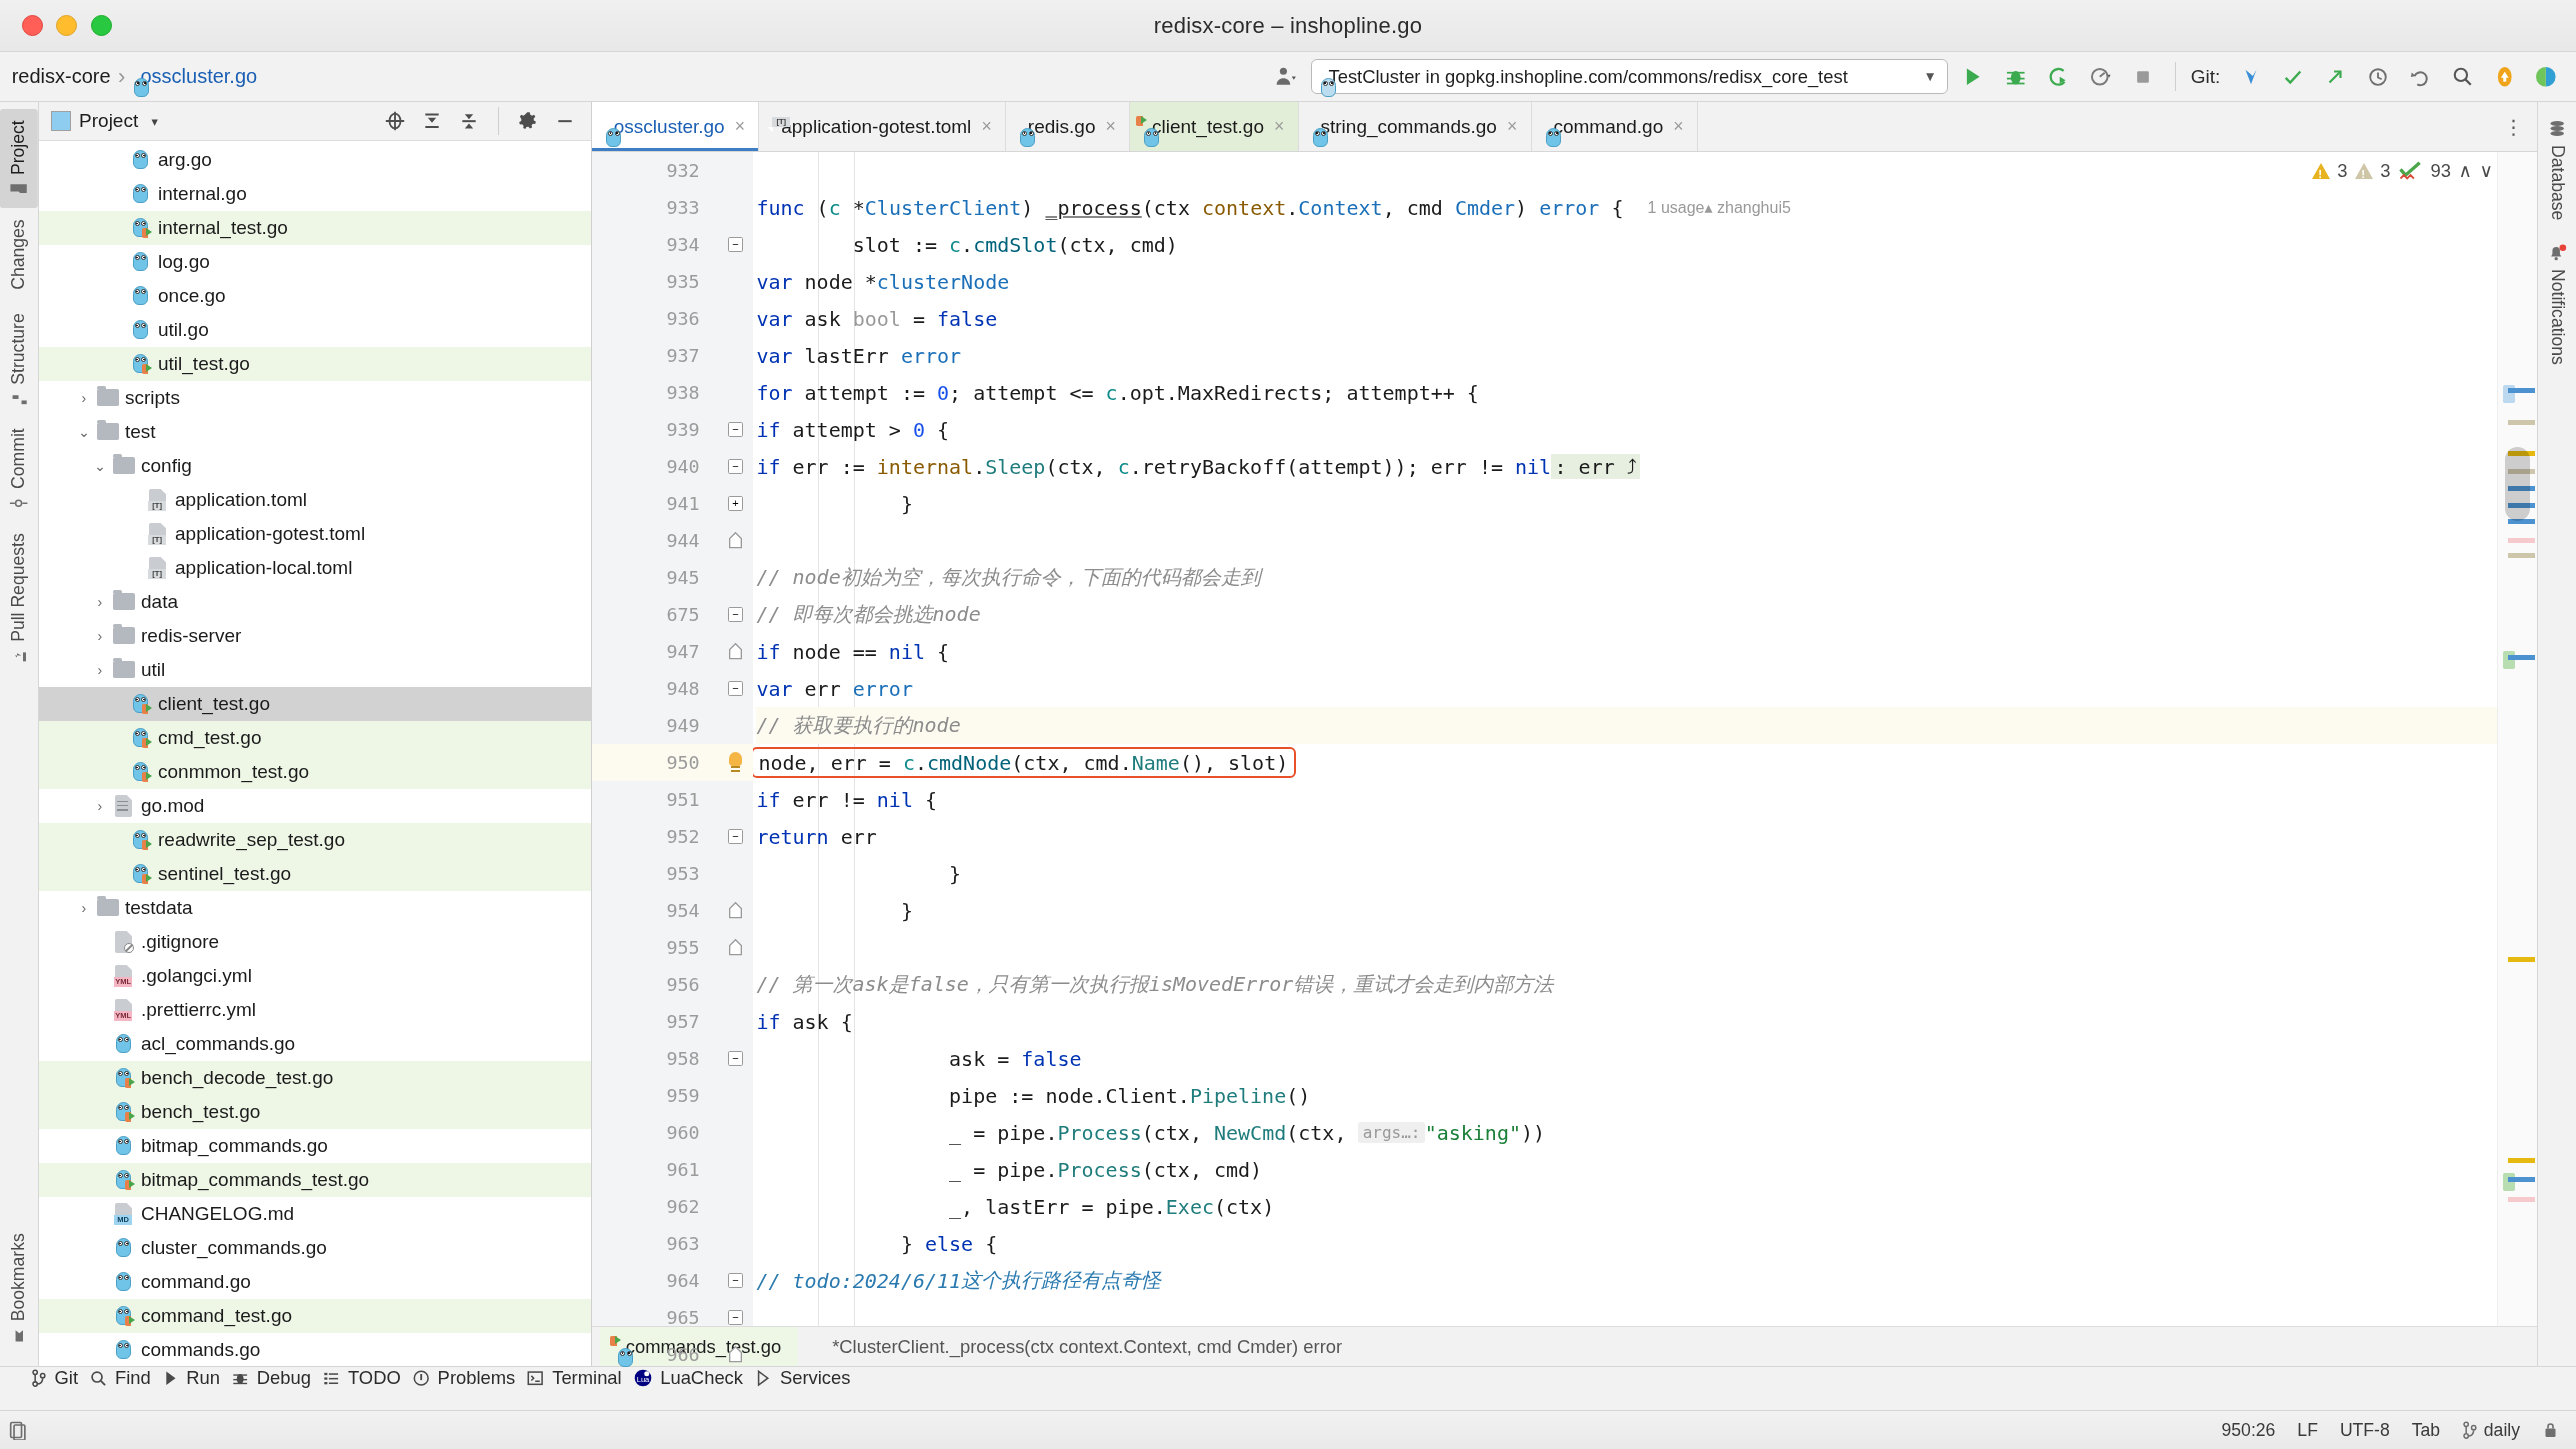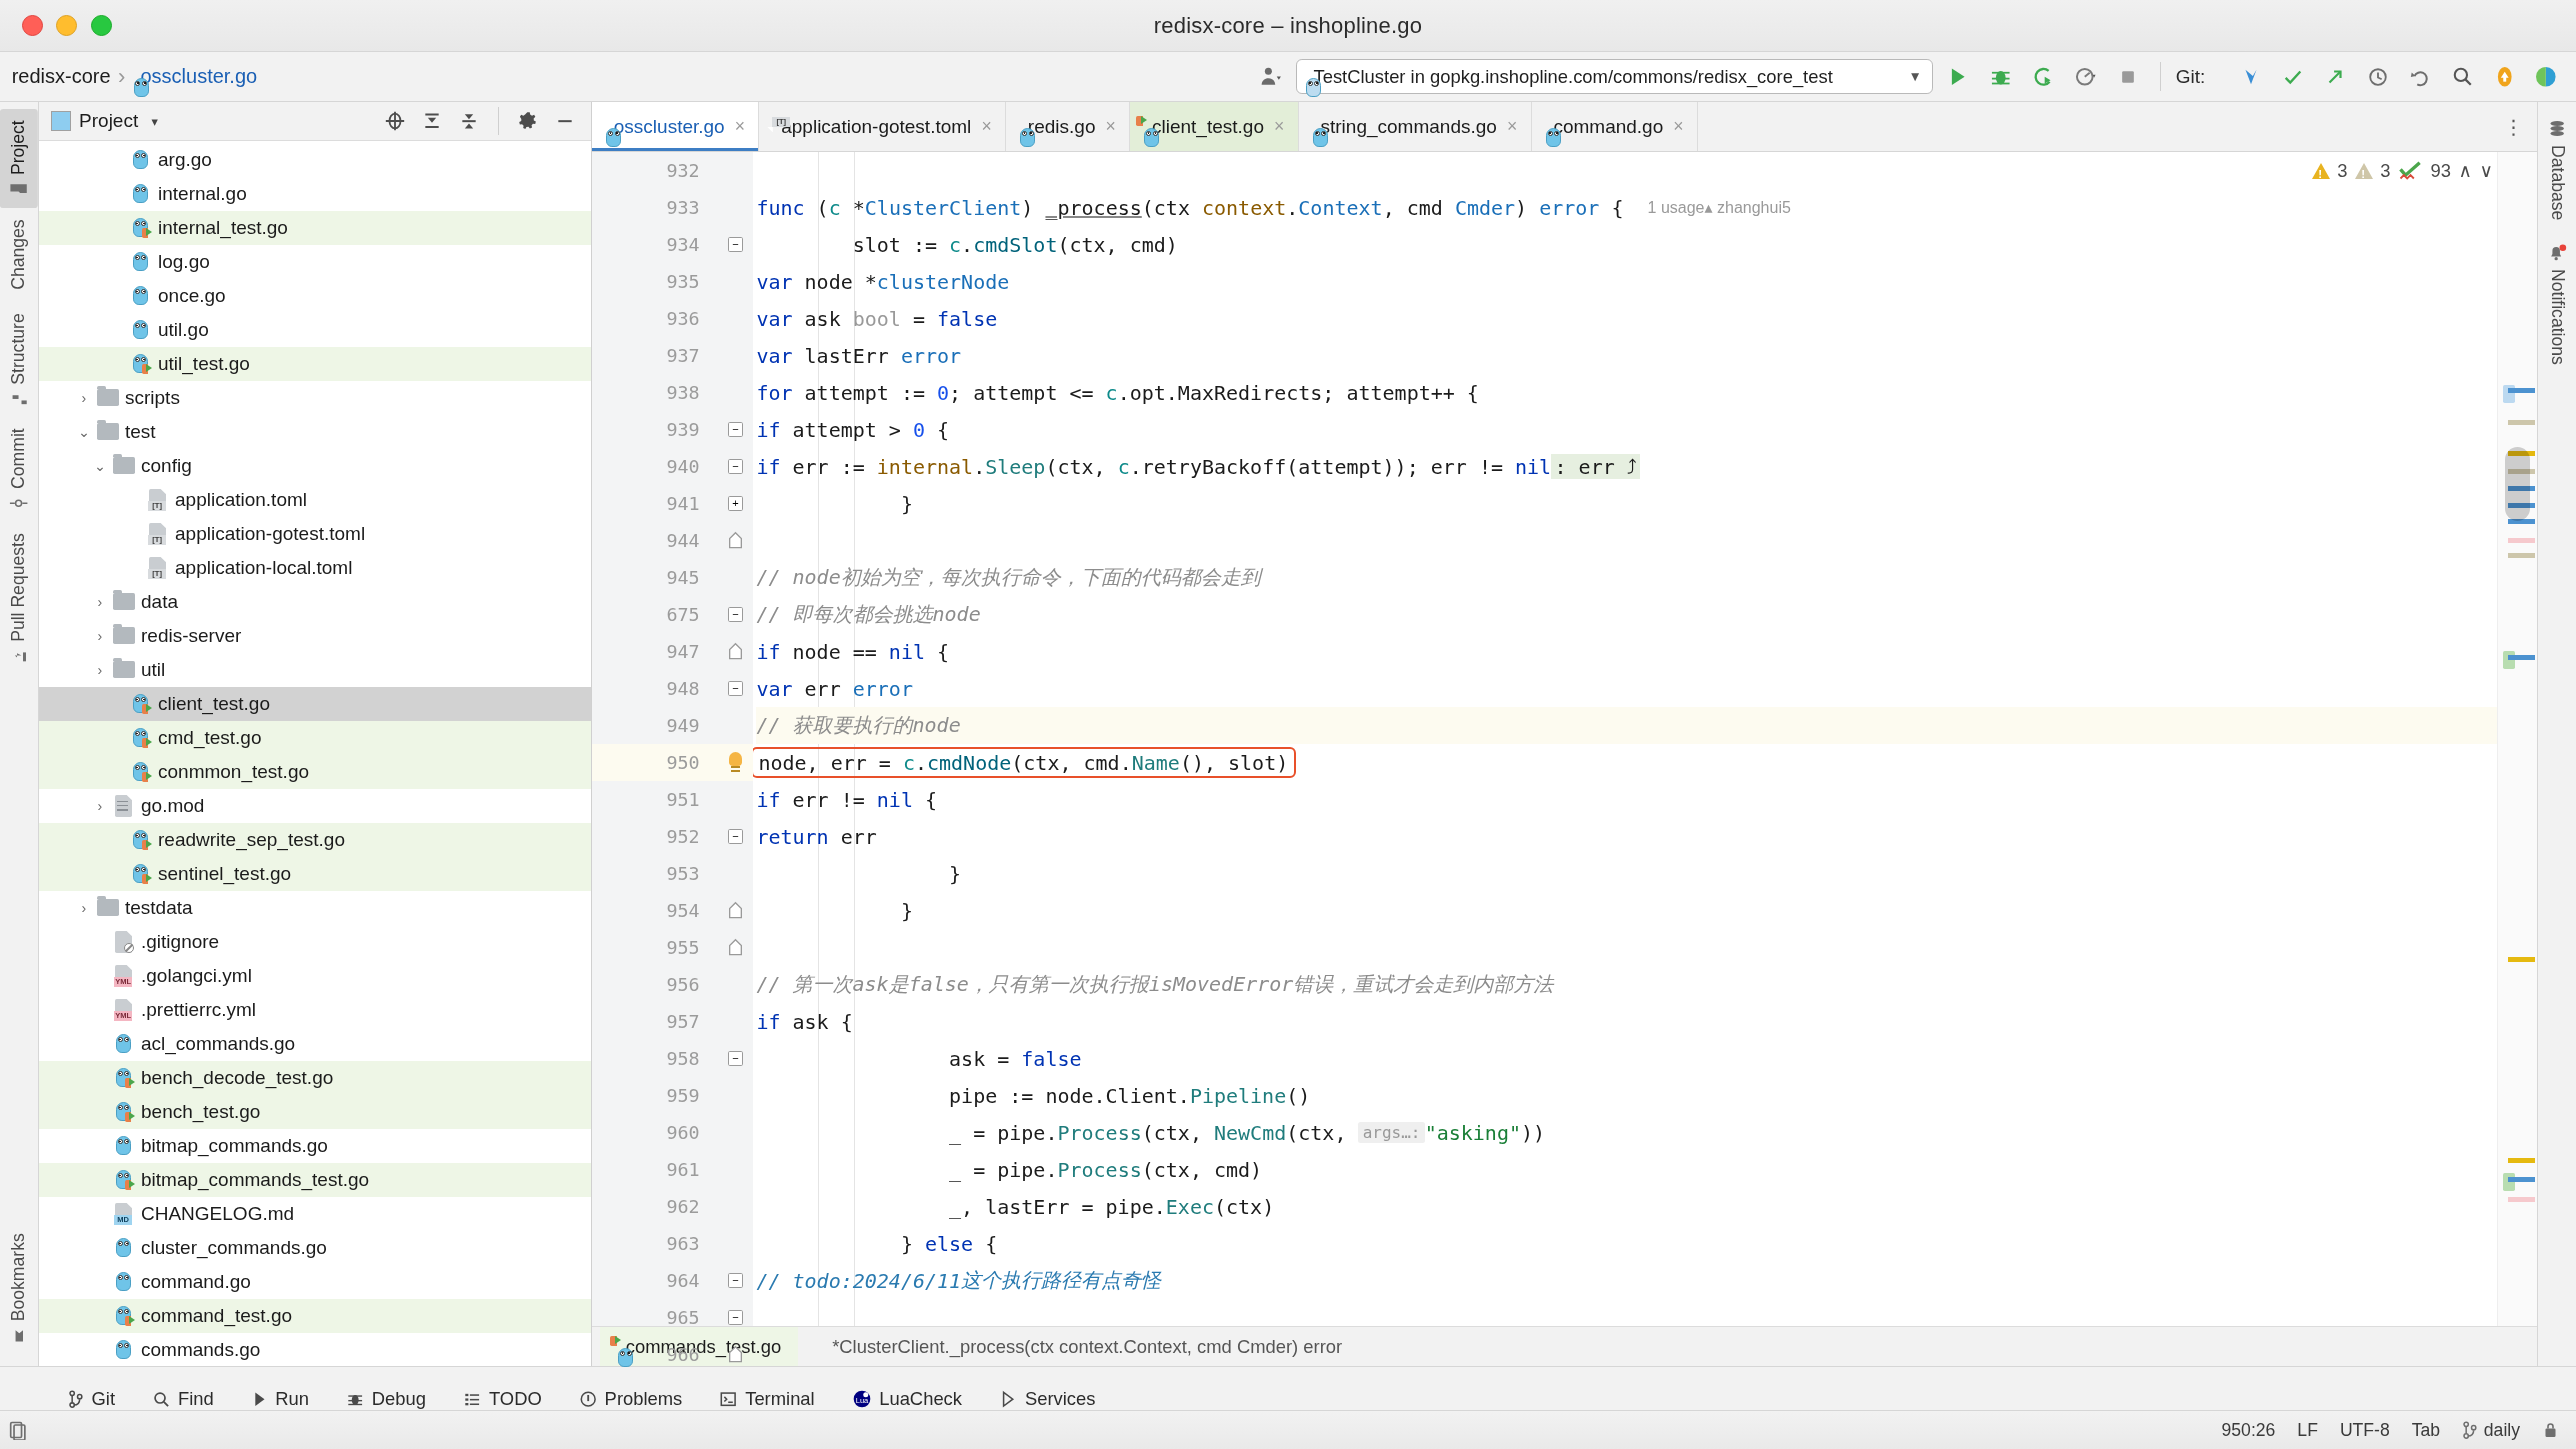--- a/index.html
+++ b/index.html
@@ -58,21 +58,21 @@
     font-size: 18.4px; color: #1f1f1f;
   }
   .run-config .chev { margin-left: auto; color: #555; font-size: 13.4px; }
 
   .tbtn {
     width: 34px; height: 34px;
     display: flex; align-items: center; justify-content: center;
     border-radius: 4.2px; cursor: default;
   }
   .vsep { width: 0.8px; height: 28.5px; background: #cfcfcf; margin: 0 6.7px; }
-  .git-label { font-size: 19px; color: #2b2b2b; margin-right: 20px; }
+  .git-label { font-size: 19px; color: #2b2b2b; margin-right: 5px; }
 
   
   .mainrow { flex: 1 1 auto; display: flex; min-height: 0; }
 
   
   .lstrip, .rstrip {
     width: 39px; flex: 0 0 39px;
     background: #f2f2f2;
     border-right: 0.8px solid #d6d6d6;
     display: flex; flex-direction: column;
@@ -277,21 +277,21 @@
   .stripe .sq { position: absolute; left: 5px; width: 11.7px; height: 18.4px; border-radius: 1.7px; }
   .stripe .thumb {
     position: absolute; left: 6.7px; width: 25px; background: rgba(0,0,0,.18);
     border-radius: 12.6px;
   }
 
   
   .botbar {
     height: 44px; flex: 0 0 44px;
     background: #f2f2f2; border-top: 0.8px solid #d6d6d6;
-    display: flex; align-items: flex-end; padding-left: 67px; gap: 37px;
+    display: flex; align-items: flex-start; padding-left: 30px; gap: 11px;
     font-size: 18.4px; color: #2b2b2b;
   }
   .botitem { display: flex; align-items: center; gap: 7.5px; }
   .statusbar {
     height: 39px; flex: 0 0 39px;
     background: linear-gradient(#f2f2f2,#e9e9e9);
     border-top: 0.8px solid #d6d6d6;
     display: flex; align-items: center; padding: 0 17px 0 9px;
     font-size: 17.6px; color: #3a3a3a; gap: 22px;
   }

